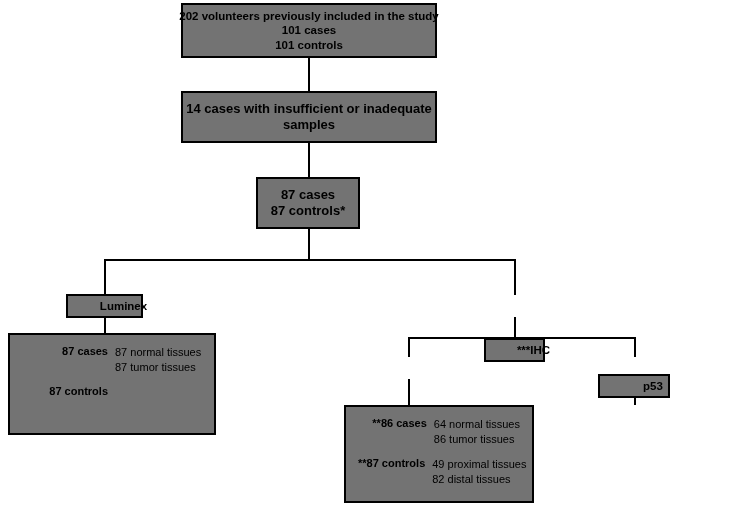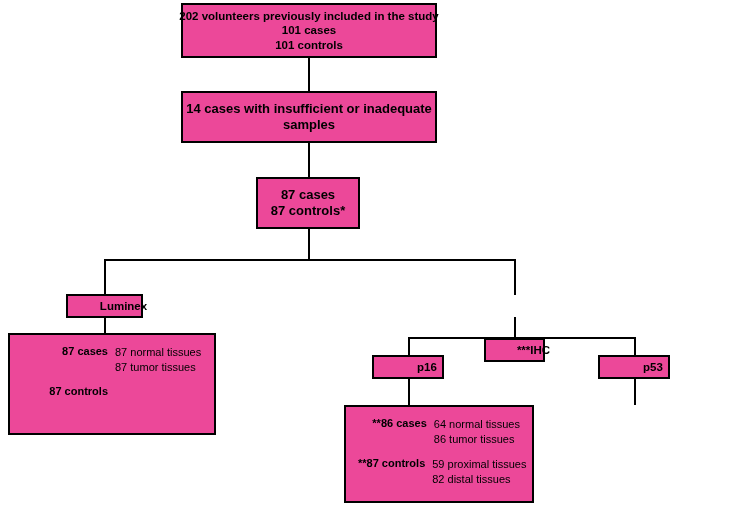--- a/index.html
+++ b/index.html
@@ -17,21 +17,21 @@
   #flowchart {
     position: relative;
     width: 730px;
     height: 508px;
   }
   
   .box {
     position: absolute;
     box-sizing: border-box;
     border: 2px solid #000000;
-    background: #ec4899;
+    background: #737373;
     display: flex;
     flex-direction: column;
     align-items: center;
     justify-content: center;
     text-align: center;
     z-index: 3;
   }
   .box .line {
     display: block;
     line-height: 1.25;
@@ -126,25 +126,22 @@
   </div>
 
   <div class="box fs-label" style="left:66px; top:294px; width:77px; height:24px;">
     <span class="line b">Luminex</span>
   </div>
 
   <div class="box fs-label" style="left:484px; top:294px; width:61px; height:24px;margin-top:44px;">
     <span class="line b">***IHC</span>
   </div>
 
-  <div class="box fs-label" style="left:372px; top:355px; width:72px; height:24px;">
-    <span class="line b">p16</span>
-  </div>
 
-  <div class="box fs-label" style="left:598px; top:355px; width:72px; height:24px;">
+  <div class="box fs-label" style="left:598px; top:374px; width:72px; height:24px;">
     <span class="line b">p53</span>
   </div>
 
   <div class="box detail fs-small" style="left:8px; top:333px; width:208px; height:102px;">
     <div class="drow">
       <div class="dlabel" style="width:86px;">87 cases</div>
       <div class="dvals">
         <span class="line">87 normal tissues</span>
         <span class="line">87 tumor tissues</span>
       </div>
@@ -158,20 +155,20 @@
     <div class="drow">
       <div class="dlabel" style="width:80px;">**86 cases</div>
       <div class="dvals">
         <span class="line">64 normal tissues</span>
         <span class="line">86 tumor tissues</span>
       </div>
     </div>
     <div class="drow grp">
       <div class="dlabel" style="width:80px;">**87 controls</div>
       <div class="dvals">
-        <span class="line">59 proximal tissues</span>
+        <span class="line">49 proximal tissues</span>
         <span class="line">82 distal tissues</span>
       </div>
     </div>
   </div>
 
 
 </div>
 
 </body></html>

